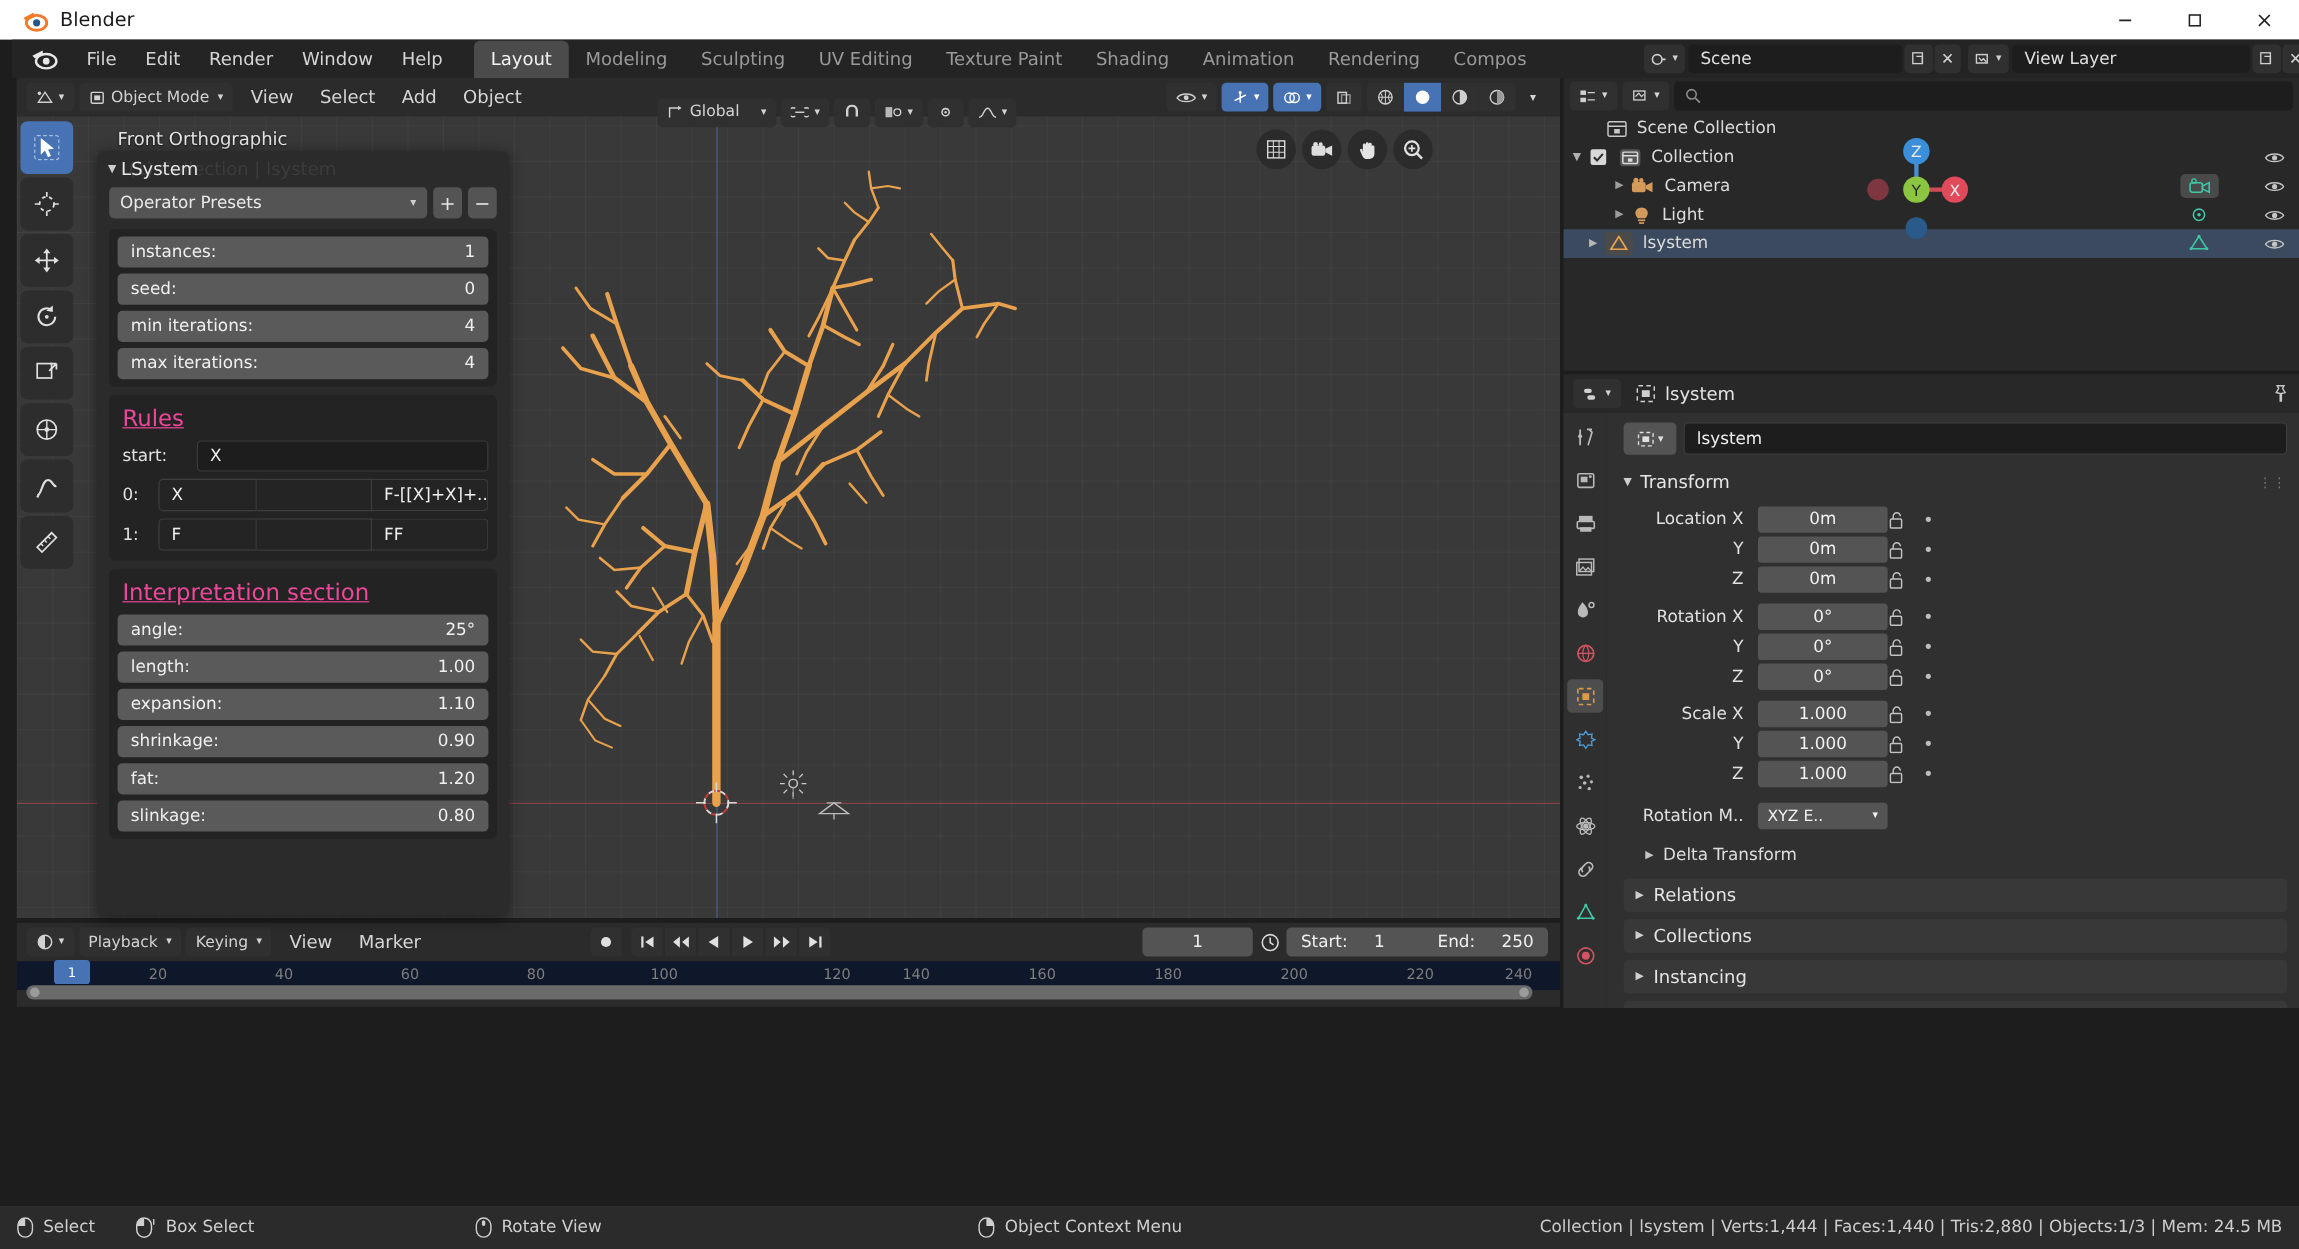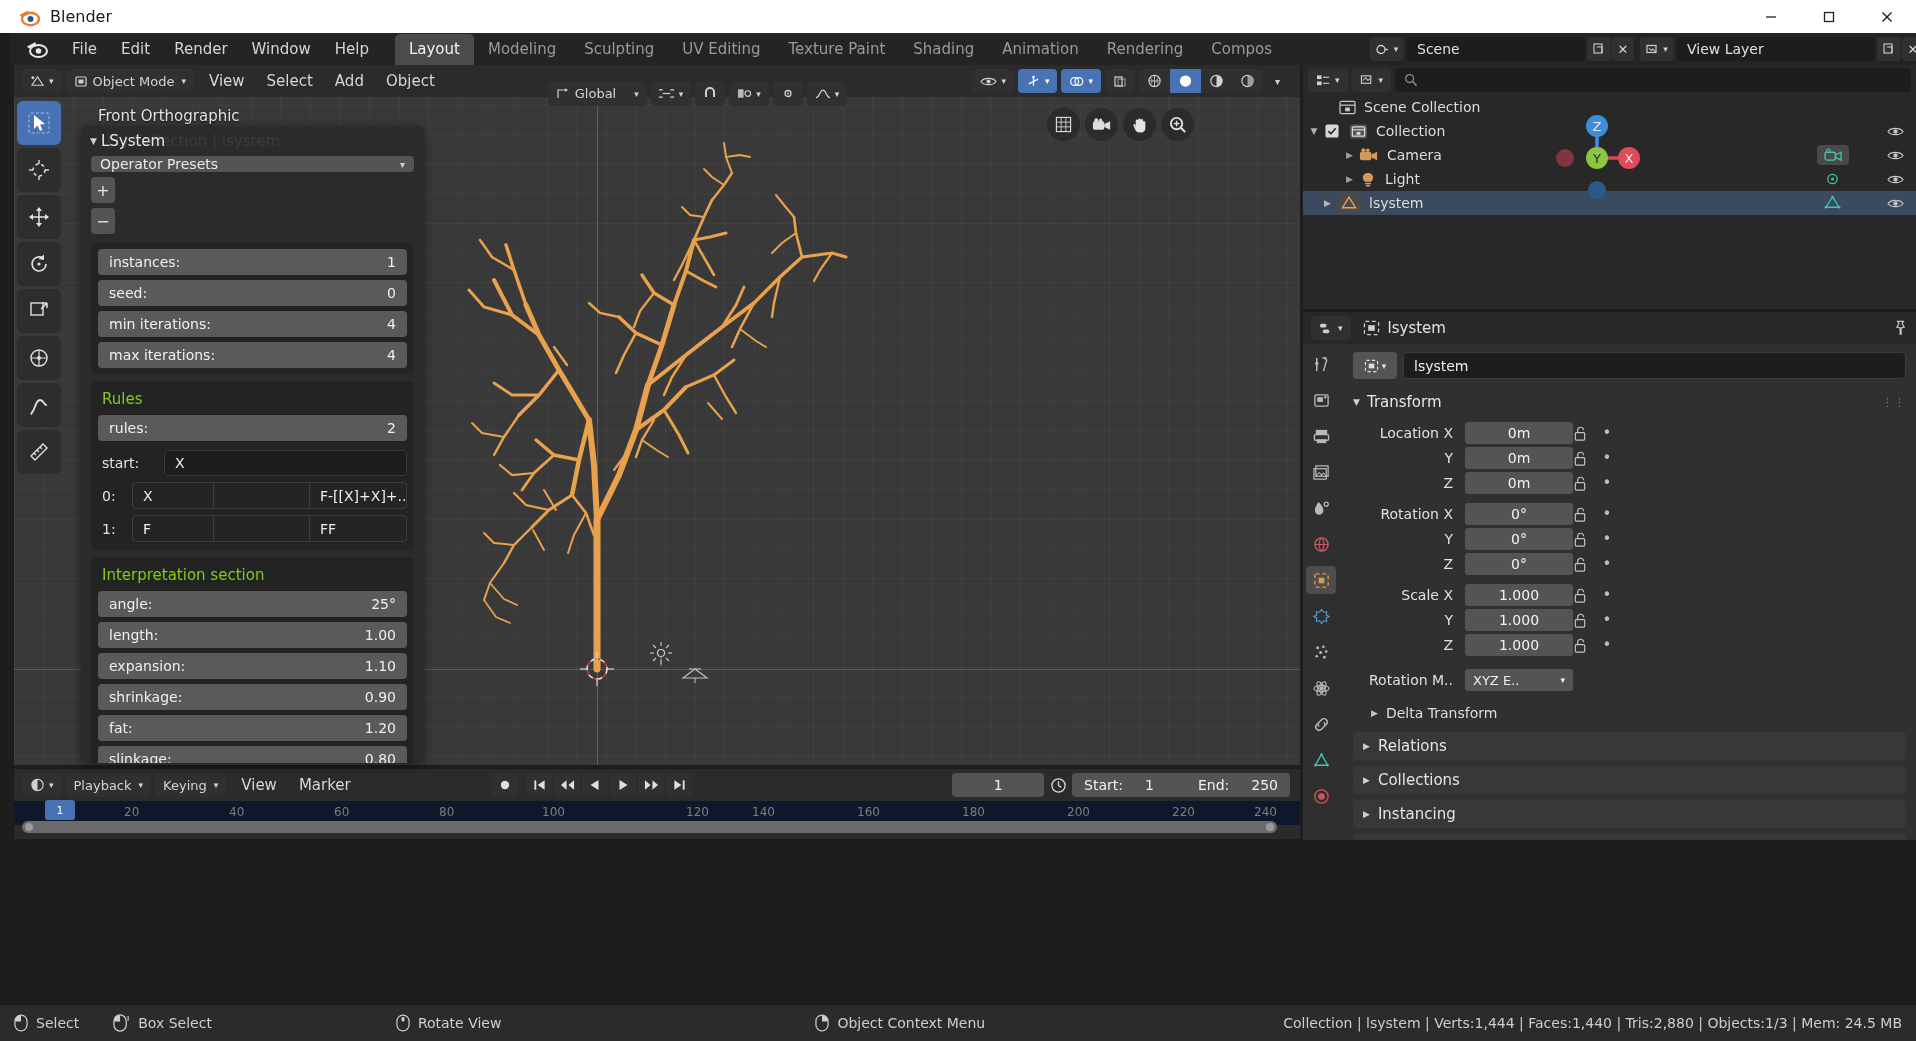--- a/index.html
+++ b/index.html
@@ -124,21 +124,21 @@
     height: 30px; display: flex; align-items: center; padding-left: 9px;
     position: relative;
   }
   .op-hdr .tri { font-size: 9px; color: #cfcfcf; margin-right: 4px; }
   .op-hdr .op-title { font-size: 15px; color: #e8e8e8; position: relative; z-index: 2; }
   .op-hdr .op-ghost {
     position: absolute; left: 26px; top: 6px; font-size: 15px;
     color: #3c3c3c; z-index: 1; white-space: nowrap;
   }
   .op-body { padding: 0 10px; }
-  .preset-row { display: flex; gap: 5px; margin-bottom: 9px; flex-direction: column; }
+  .preset-row { display: flex; gap: 5px; margin-bottom: 9px; }
   .preset-select {
     flex: 1; height: 26px; background: #545454; border-radius: 4px;
     display: flex; align-items: center; padding: 0 9px; font-size: 14px;
     color: #eaeaea; position: relative;
   }
   .preset-select .chev { margin-left: auto; font-size: 10px; color: #cfcfcf; }
   .sq-btn {
     width: 24px; height: 26px; background: #545454; border-radius: 4px;
     display: flex; align-items: center; justify-content: center;
     font-size: 16px; color: #e6e6e6;
@@ -146,21 +146,21 @@
   .subbox {
     background: #232323; border-radius: 5px; padding: 6px 7px; margin-bottom: 7px;
   }
   .prop-row {
     height: 26px; background: #5a5a5a; border-radius: 4px; display: flex;
     align-items: center; padding: 0 11px; margin-bottom: 5px; font-size: 14px;
     color: #f0f0f0;
   }
   .prop-row:last-child { margin-bottom: 0; }
   .prop-row .v { margin-left: auto; }
-  .grp-title { font-size: 15px; color: #84cc16; padding: 3px 4px 7px 4px; }
+  .grp-title { font-size: 19px; color: #ec4899; padding: 3px 4px 7px 4px; text-decoration: underline; }
   .kv-row { display: flex; align-items: center; margin-bottom: 6px; }
   .kv-row .lbl { width: 66px; font-size: 14px; color: #e2e2e2; padding-left: 4px; }
   .txtfield {
     flex: 1; height: 26px; background: #1d1d1d; border: 1px solid #3a3a3a;
     border-radius: 4px; display: flex; align-items: center; padding: 0 10px;
     font-size: 14px; color: #efefef;
   }
   .rule-row { display: flex; align-items: center; margin-bottom: 6px; }
   .rule-row .idx { width: 34px; font-size: 14px; color: #e2e2e2; padding-left: 4px; }
   .rule-seg {
@@ -791,24 +791,20 @@
           <span class="v">4</span>
         </div>
         <div class="prop-row">
           <span>max iterations:</span>
           <span class="v">4</span>
         </div>
       </div>
 
       <div class="subbox">
         <div class="grp-title">Rules</div>
-        <div class="prop-row" style="margin-bottom:9px;">
-          <span>rules:</span>
-          <span class="v">2</span>
-        </div>
         <div class="kv-row">
           <span class="lbl">start:</span>
           <div class="txtfield">X</div>
         </div>
         <div class="rule-row">
           <span class="idx">0:</span>
           <div class="rule-seg a">X</div>
           <div class="rule-seg b"></div>
           <div class="rule-seg c">F-[[X]+X]+..</div>
         </div>

